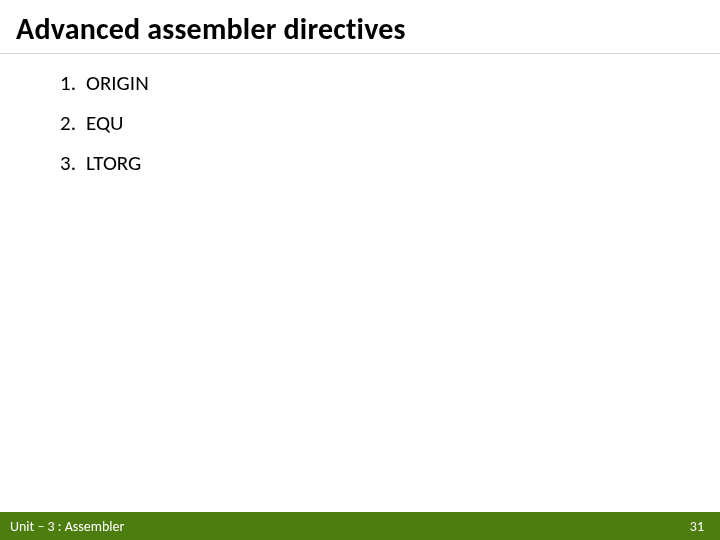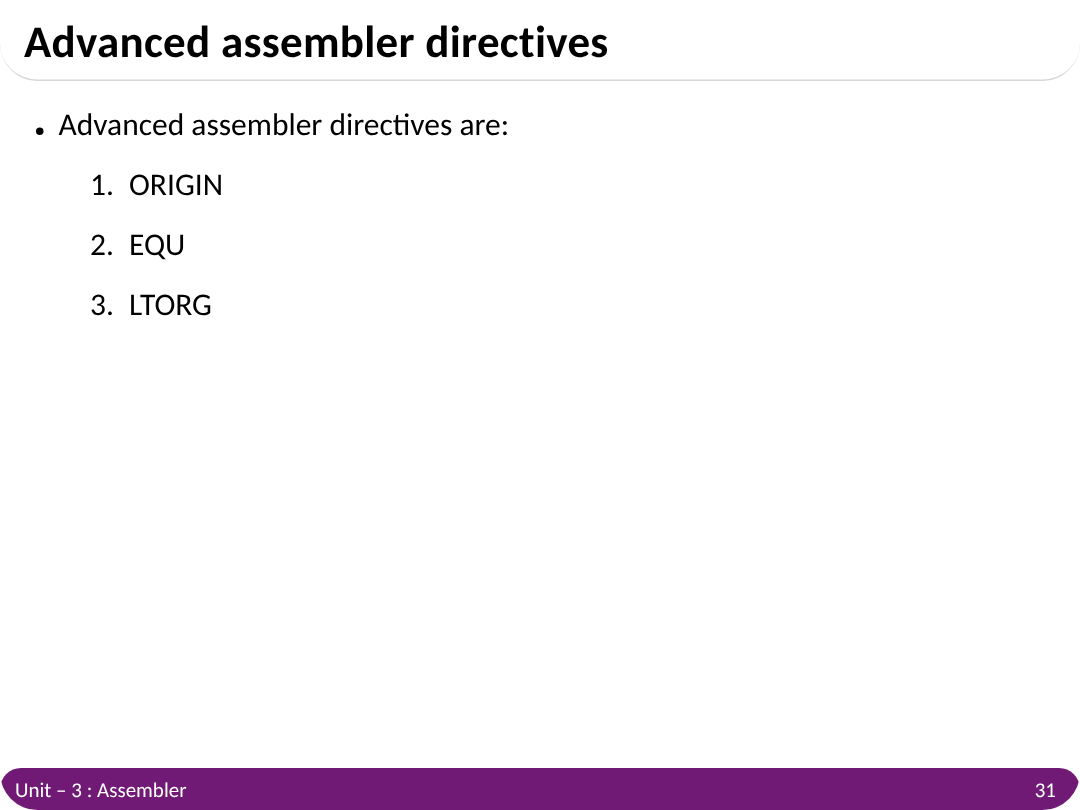--- a/index.html
+++ b/index.html
@@ -1,45 +1,41 @@
 <!DOCTYPE html>
 <html><head>
 <meta charset="utf-8">
 <style>
-  * { margin: 0; padding: 0; box-sizing: border-box; border-radius: 25px; }
+  * { margin: 0; padding: 0; box-sizing: border-box; }
   html, body { width: 720px; height: 540px; font-family: Calibri, "Segoe UI", Arial, sans-serif; background: #fff; color: #000; overflow: hidden; }
   .slide { position: relative; width: 720px; height: 540px; }
   .title-wrap { padding: 10px 16px 6px 16px; border-bottom: 1px solid #d6d6d6; }
   .title { font-size: 30px; font-weight: 700; letter-spacing: 0.2px; }
   .body { padding: 16px 24px 0 24px; }
   .bullet-row { display: flex; align-items: baseline; gap: 10px; margin-bottom: 14px; }
   .bullet-dot { width: 5px; height: 5px; border-radius: 50%; background: #000; display: inline-block; margin-top: 10px; flex: 0 0 auto; }
   .bullet-text { font-size: 21px; }
   .numlist { padding-left: 32px; }
   .num-row { display: flex; align-items: baseline; gap: 10px; margin-bottom: 14px; font-size: 21px; }
   .num-row .n { min-width: 20px; text-align: right; }
-  .footer { position: absolute; left: 0; right: 0; bottom: 0; height: 28px; background: #701a75; color: #fff; display: flex; align-items: center; font-size: 14px; }
+  .footer { position: absolute; left: 0; right: 0; bottom: 0; height: 28px; background: #4d7c0f; color: #fff; display: flex; align-items: center; font-size: 14px; }
   .footer .unit { padding-left: 10px; flex: 0 0 auto; }
   .footer .spacer { flex: 1 1 auto; }
   .footer .page { flex: 0 0 auto; padding: 0 16px; }
   .footer .inst { flex: 0 0 auto; padding-right: 8px; }
 </style>
 </head>
 <body>
 
 <div class="slide">
   <div class="title-wrap">
     <h1 class="title">Advanced assembler directives</h1>
   </div>
 
   <div class="body">
-    <div class="bullet-row">
-      <span class="bullet-dot"></span>
-      <span class="bullet-text">Advanced assembler directives are:</span>
-    </div>
 
     <div class="numlist">
       <div class="num-row">
         <span class="n">1.</span>
         <span>ORIGIN</span>
       </div>
       <div class="num-row">
         <span class="n">2.</span>
         <span>EQU</span>
       </div>

